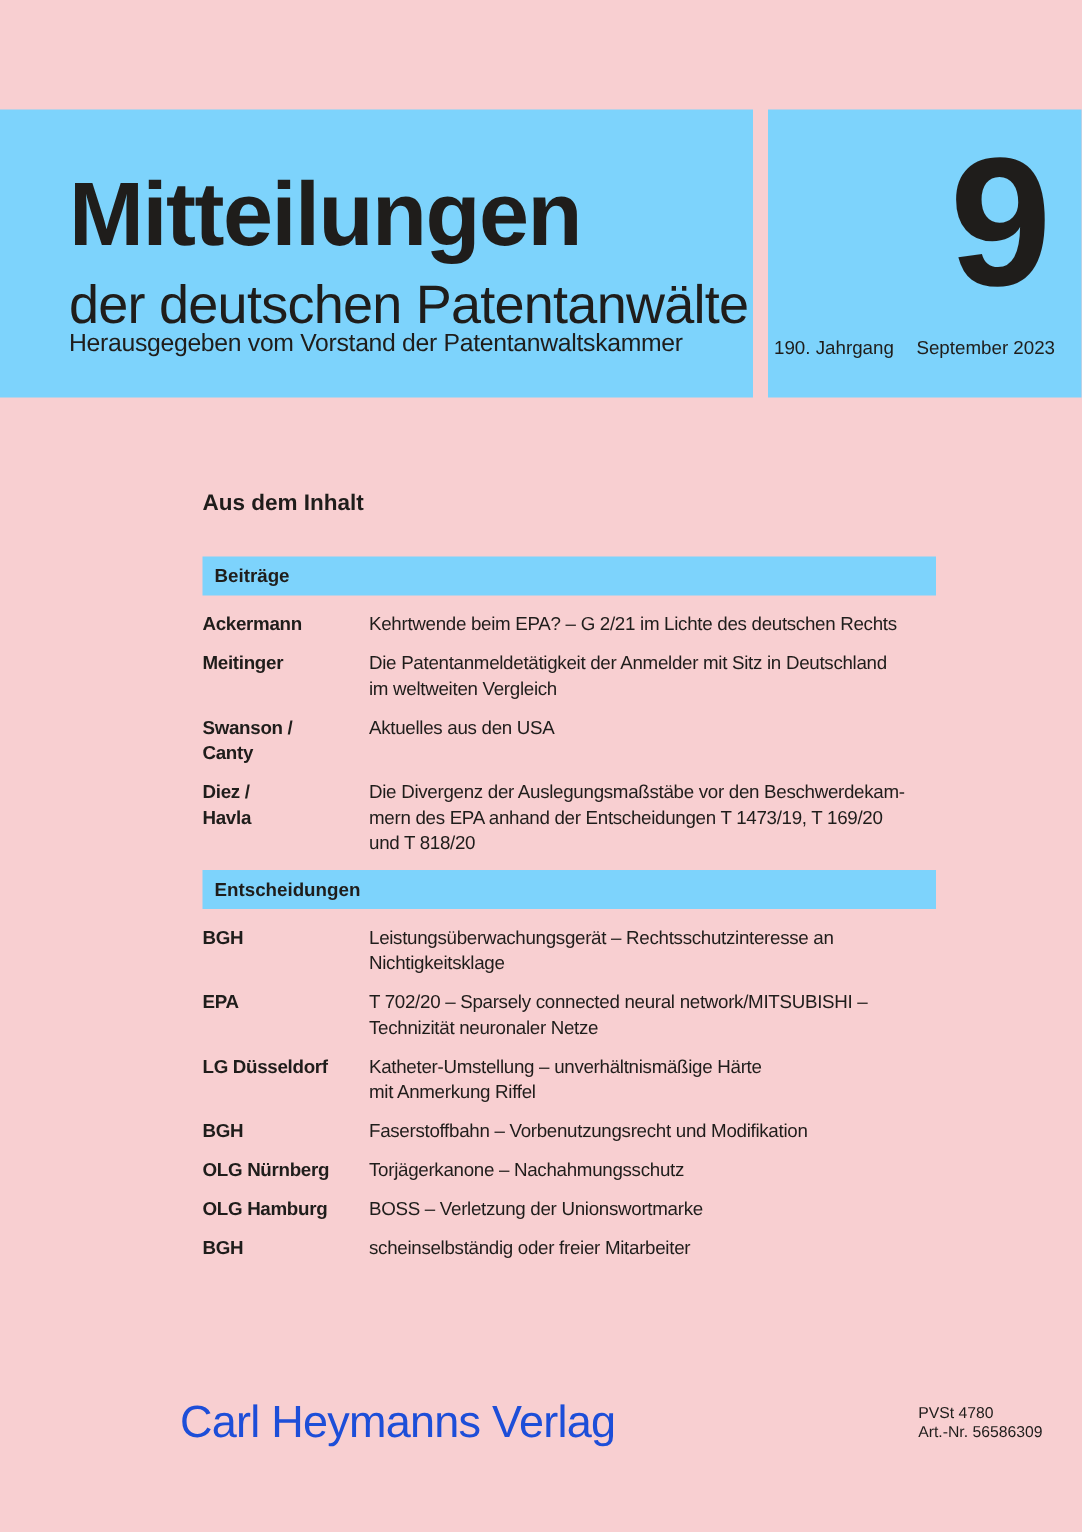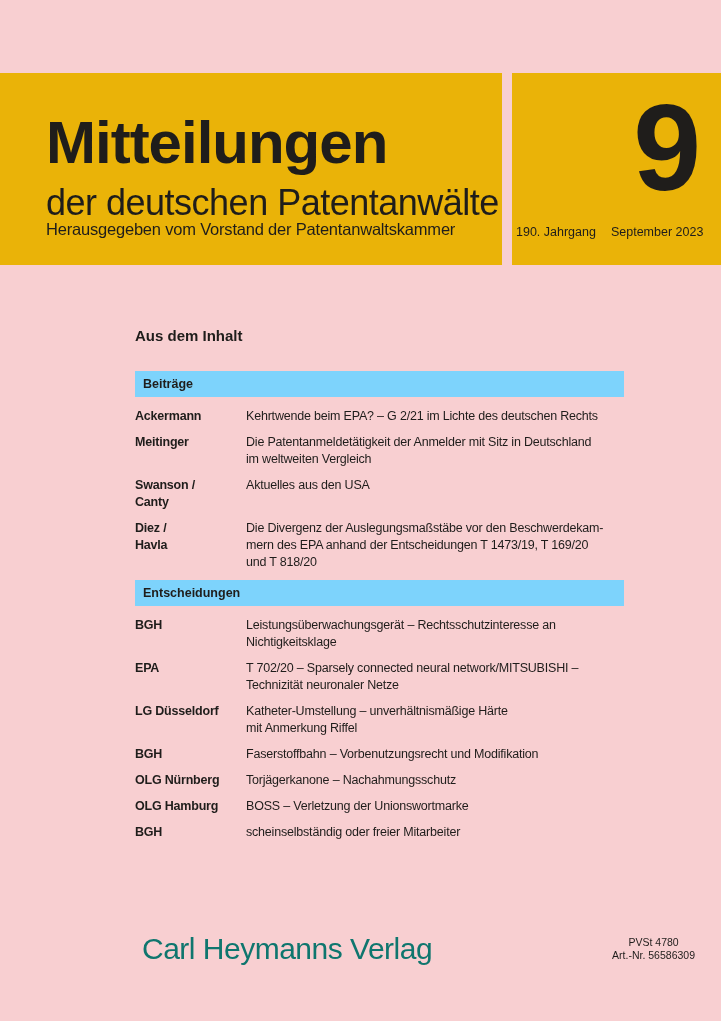--- a/index.html
+++ b/index.html
@@ -4,21 +4,21 @@
 <style>
   html,body{margin:0;padding:0;}
   body{
     width:721px;height:1021px;
     background:#f8cfd1;
     font-family:"Liberation Sans", sans-serif;
     color:#1f1d1b;
     position:relative;
     overflow:hidden;
   }
-  .panel{position:absolute;background:#eab308;}
+  .panel{position:absolute;background:#7dd3fc;}
   .panel-left{left:0;top:73px;width:502px;height:192px;}
   .panel-right{left:512px;top:73px;width:209px;height:192px;}
 
   .journal-title{
     position:absolute;left:46px;top:40px;
     font-size:60px;font-weight:bold;line-height:1;
     letter-spacing:-1px;white-space:nowrap;
   }
   .journal-subtitle{
     position:absolute;left:46px;top:112px;
@@ -56,27 +56,27 @@
     margin-bottom:11px;
   }
   .section-2{margin-top:3px;}
   .toc-row{display:flex;margin-bottom:9px;letter-spacing:-0.2px;}
   .toc-author{width:111px;flex:none;font-weight:bold;}
   .toc-title{flex:1;}
   .toc-title div{white-space:nowrap;}
   .toc-title .note{}
 
   .footer-publisher{
-    position:absolute;left:142px;top:934px;
+    position:absolute;left:120px;top:934px;
     font-size:30px;line-height:1;letter-spacing:-0.5px;
-    color:#0f766e;white-space:nowrap;
+    color:#1d4ed8;white-space:nowrap;
   }
   .footer-codes{
     position:absolute;right:26px;top:936px;
-    font-size:10.5px;line-height:13px;text-align:center;
+    font-size:10.5px;line-height:13px;text-align:left;
     white-space:nowrap;
   }
 </style>
 </head>
 <body>
 
 <div>
 
   <div class="panel panel-left">
     <div class="journal-title">Mitteilungen</div>

